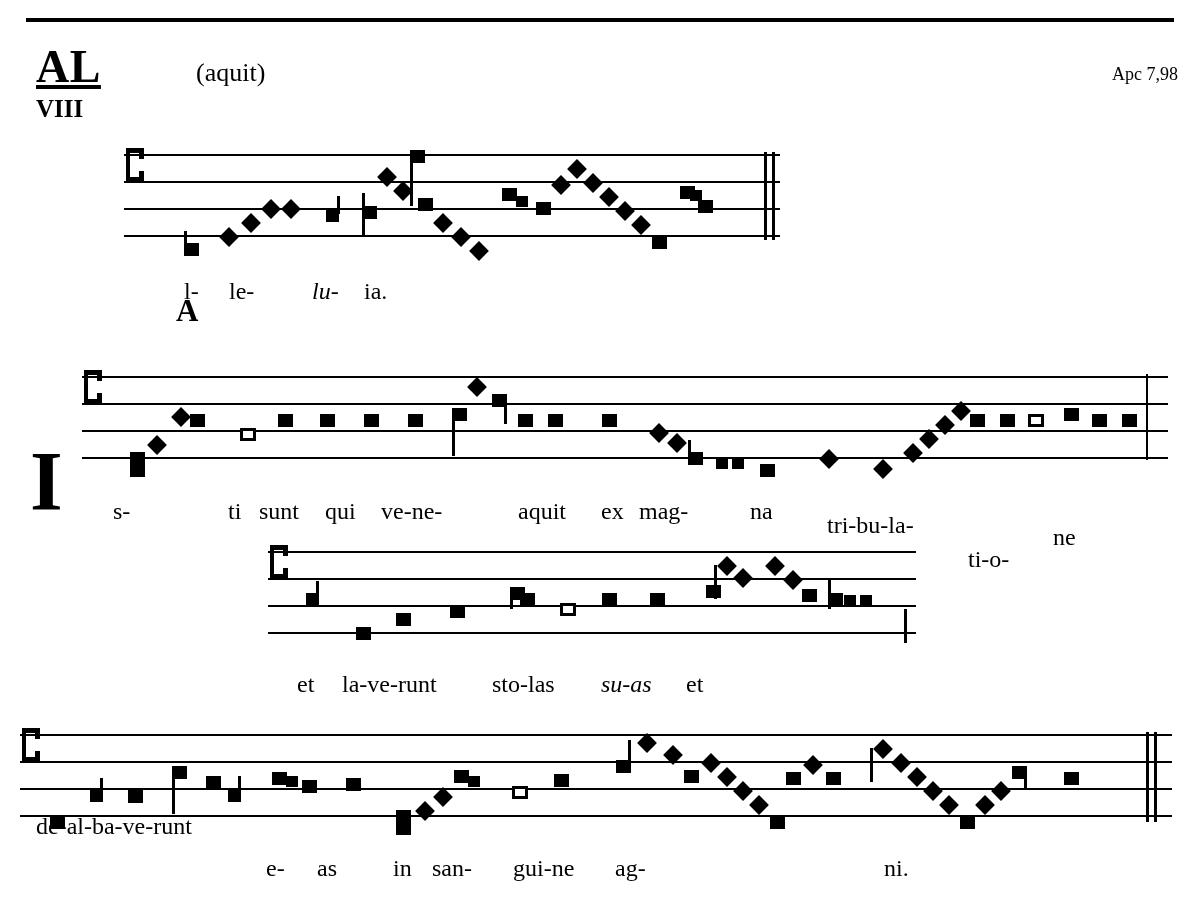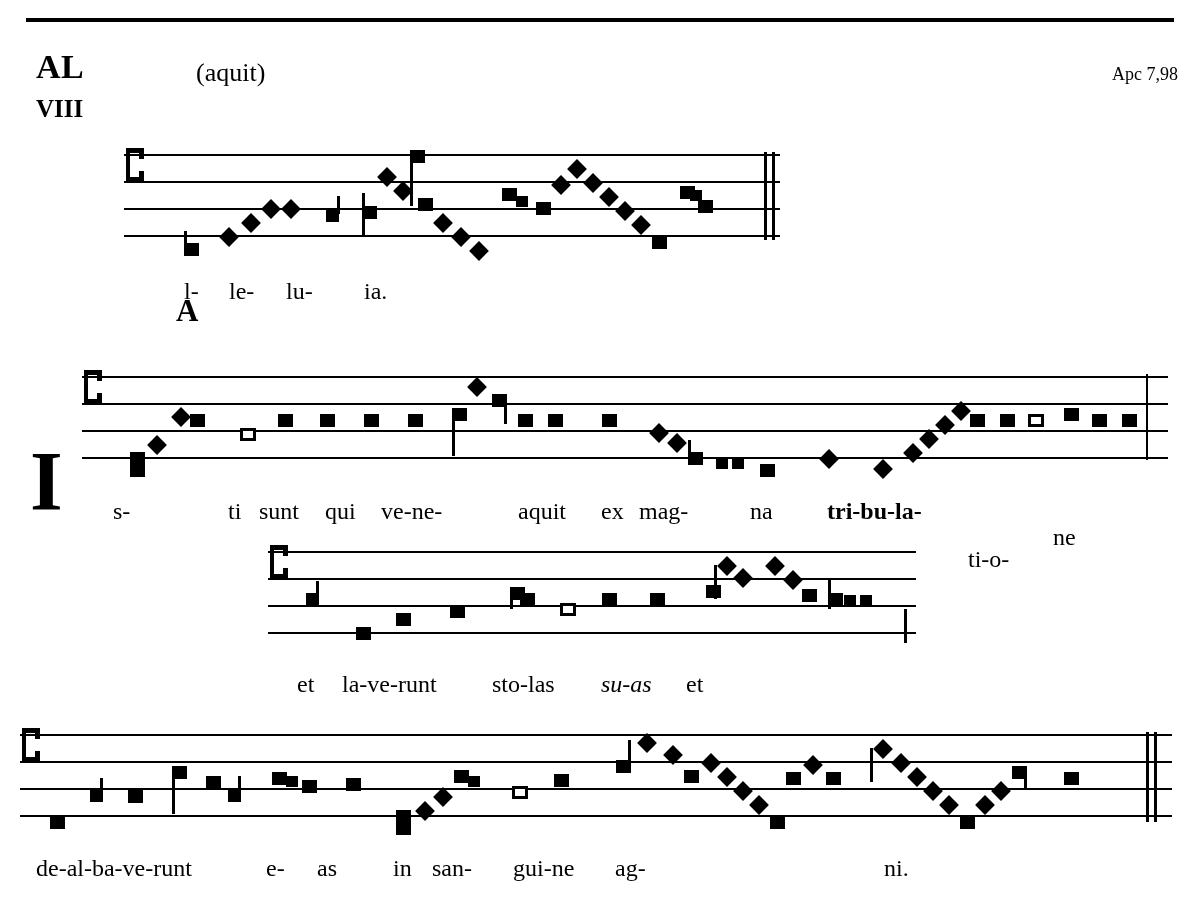--- a/index.html
+++ b/index.html
@@ -27,23 +27,24 @@
     width: 1148px;
     height: 4px;
     background: #000;
   }
   
   .genre {
     position: absolute;
     left: 36px;
     top: 50px;
     font-weight: bold;
-    font-size: 34px;
+    font-size: 46px;
     letter-spacing: 0.5px;
     line-height: 34px;
+    text-decoration: underline;
   }
   .mode {
     position: absolute;
     left: 36px;
     top: 96px;
     font-weight: bold;
     font-size: 25px;
     line-height: 25px;
   }
   .incipit-note {
@@ -212,21 +213,21 @@
 
     <div class="barline thick" style="left:640px; top:4px; height:88px;"></div>
     <div class="barline thick" style="left:648px; top:4px; height:88px;"></div>
   </div>
 
   <div class="lyric-word" style="left:152px; top:266px;">
     <span class="lyric-cap">A</span>
   </div>
   <div class="lyric-word" style="left:184px; top:278px;">l-</div>
   <div class="lyric-word" style="left:229px; top:278px;">le-</div>
-  <div class="lyric-word" style="left:286px; top:278px;">lu-</div>
+  <div class="lyric-word" style="left:312px; top:278px;font-style:italic;">lu-</div>
   <div class="lyric-word" style="left:364px; top:278px;">ia.</div>
 
   <div class="big-initial" style="left:30px; top:440px; font-size:84px;">I</div>
 
   <div class="system" style="left:82px; top:370px; width:1086px; height:110px;">
     <div class="staff" style="width:1086px;height:110px;">
       <div class="line" style="top:6px;  width:1086px;"></div>
       <div class="line" style="top:33px; width:1086px;"></div>
       <div class="line" style="top:60px; width:1086px;"></div>
       <div class="line" style="top:87px; width:1086px;"></div>
@@ -282,21 +283,21 @@
 
   <div class="lyric-word" style="left:113px; top:498px;">s-</div>
   <div class="lyric-word" style="left:228px; top:498px;">ti</div>
   <div class="lyric-word" style="left:259px; top:498px;">sunt</div>
   <div class="lyric-word" style="left:325px; top:498px;">qui</div>
   <div class="lyric-word" style="left:381px; top:498px;">ve-ne-</div>
   <div class="lyric-word" style="left:518px; top:498px;">aquit</div>
   <div class="lyric-word" style="left:601px; top:498px;">ex</div>
   <div class="lyric-word" style="left:639px; top:498px;">mag-</div>
   <div class="lyric-word" style="left:750px; top:498px;">na</div>
-  <div class="lyric-word" style="left:827px; top:498px;font-weight:bold;">tri-bu-la-</div>
+  <div class="lyric-word" style="left:827px; top:512px;">tri-bu-la-</div>
   <div class="lyric-word" style="left:968px; top:498px;margin-top:48px;">ti-o-</div>
   <div class="lyric-word" style="left:1053px; top:524px;">ne</div>
 
   <div class="system" style="left:268px; top:545px; width:648px; height:110px;">
     <div class="staff" style="width:648px;height:110px;">
       <div class="line" style="top:6px;  width:648px;"></div>
       <div class="line" style="top:33px; width:648px;"></div>
       <div class="line" style="top:60px; width:648px;"></div>
       <div class="line" style="top:87px; width:648px;"></div>
     </div>
@@ -399,21 +400,21 @@
     <div class="nd" style="left:958px; top:70px;"></div>
     <div class="nd" style="left:974px; top:56px;"></div>
     <div class="nq" style="left:992px; top:38px;"></div>
     <div class="stem" style="left:1004px; top:38px; height:24px;"></div>
     <div class="nq" style="left:1044px; top:44px;"></div>
 
     <div class="barline thick" style="left:1126px; top:4px; height:90px;"></div>
     <div class="barline thick" style="left:1134px; top:4px; height:90px;"></div>
   </div>
 
-  <div class="lyric-word" style="left:36px; top:855px;">de-al-ba-ve-runt</div>
+  <div class="lyric-word" style="left:36px; top:813px;">de-al-ba-ve-runt</div>
   <div class="lyric-word" style="left:266px; top:855px;">e-</div>
   <div class="lyric-word" style="left:317px; top:855px;">as</div>
   <div class="lyric-word" style="left:393px; top:855px;">in</div>
   <div class="lyric-word" style="left:432px; top:855px;">san-</div>
   <div class="lyric-word" style="left:513px; top:855px;">gui-ne</div>
   <div class="lyric-word" style="left:615px; top:855px;">ag-</div>
   <div class="lyric-word" style="left:884px; top:855px;">ni.</div>
 
 </div>
 

